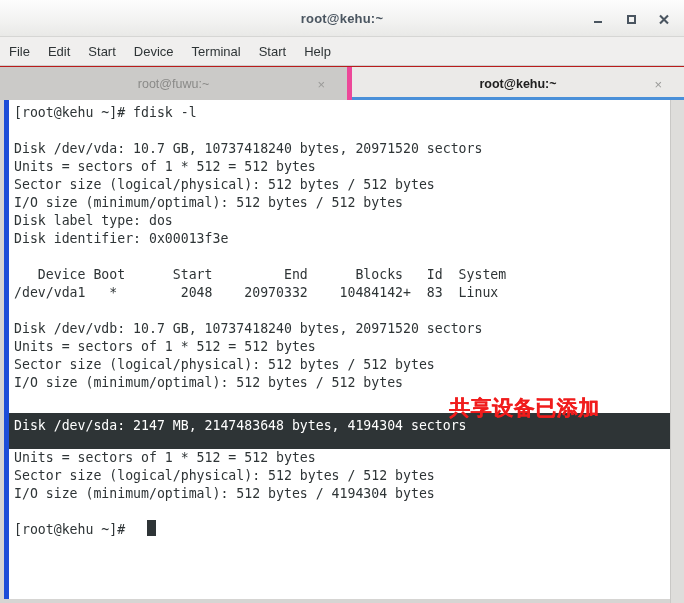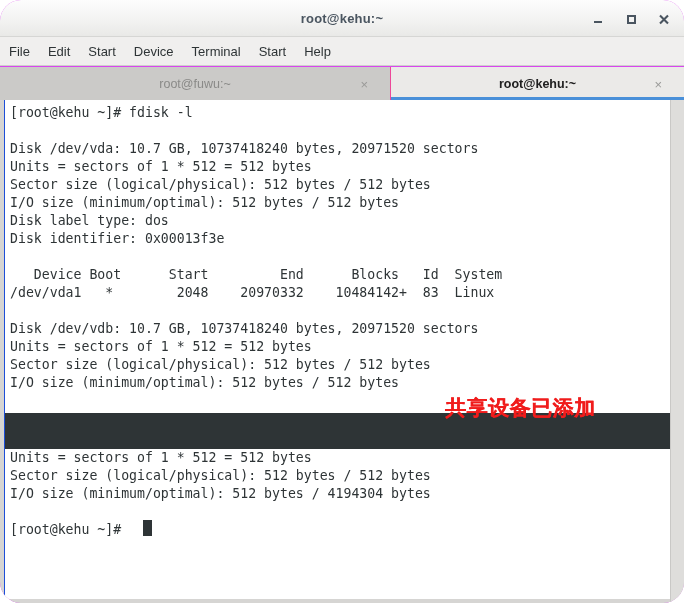--- a/index.html
+++ b/index.html
@@ -11,23 +11,22 @@
     width: 684px;
     height: 603px;
     overflow: hidden;
     font-family: "Liberation Sans", sans-serif;
   }
   .window {
     position: relative;
     width: 684px;
     height: 603px;
     box-sizing: border-box;
-    background: #d946ef;
+    background: #b91c1c;
     overflow: hidden;
-    border-radius: 21px;
   }
 
   
   .titlebar {
     position: absolute;
     left: 0; top: 0;
     width: 684px;
     height: 37px;
     background: linear-gradient(to bottom, #fdfdfd 0%, #f3f3f2 55%, #e9e9e7 100%);
     border-bottom: 1px solid #d6d6d4;
@@ -92,24 +91,24 @@
     position: relative;
     height: 33px;
     box-sizing: border-box;
     display: flex;
     align-items: center;
     justify-content: center;
     font-size: 12.5px;
     cursor: default;
   }
   .tab.inactive {
-    width: 391px;
+    width: 352px;
     background: #cbcac8;
     color: #8a8a88;
-    border-right: 1px solid #ec4899;
+    border-right: 5px solid #ec4899;
   }
   .tab.active {
     flex: 1;
     background: #ebeae8;
     color: #202020;
     font-weight: bold;
   }
   .tab.active::after {
     content: "";
     position: absolute;
@@ -137,21 +136,21 @@
     height: 503px;
     background: #d6d5d3;
     box-sizing: border-box;
   }
   .terminal {
     position: absolute;
     left: 4px; top: 0px;
     width: 666px;
     height: 499px;
     background: #ffffff;
-    border-left: 1px solid #1d4ed8;
+    border-left: 5px solid #1d4ed8;
     box-sizing: border-box;
     overflow: hidden;
   }
   .scrollbar-track {
     position: absolute;
     right: 0; top: 0;
     width: 14px;
     height: 503px;
     background: #dedddb;
     border-left: 1px solid #c9c8c6;
@@ -286,20 +285,21 @@
    Device Boot      Start         End      Blocks   Id  System
 /dev/vda1   *        2048    20970332    10484142+  83  Linux
 
 Disk /dev/vdb: 10.7 GB, 10737418240 bytes, 20971520 sectors
 Units = sectors of 1 * 512 = 512 bytes
 Sector size (logical/physical): 512 bytes / 512 bytes
 I/O size (minimum/optimal): 512 bytes / 512 bytes
 </pre>
 
       <div class="hl-band"></div>
+      <pre class="term-hl">Disk /dev/sda: 2147 MB, 2147483648 bytes, 4194304 sectors</pre>
 
       <pre class="term-text" style="top:349px;">Units = sectors of 1 * 512 = 512 bytes
 Sector size (logical/physical): 512 bytes / 512 bytes
 I/O size (minimum/optimal): 512 bytes / 4194304 bytes
 
 [root@kehu ~]# </pre>
 
       <div class="cursor-block"></div>
 
       <div class="annot" id="annot-2" style="top:294px; left:440px;text-align:center;">共享设备已添加</div>

